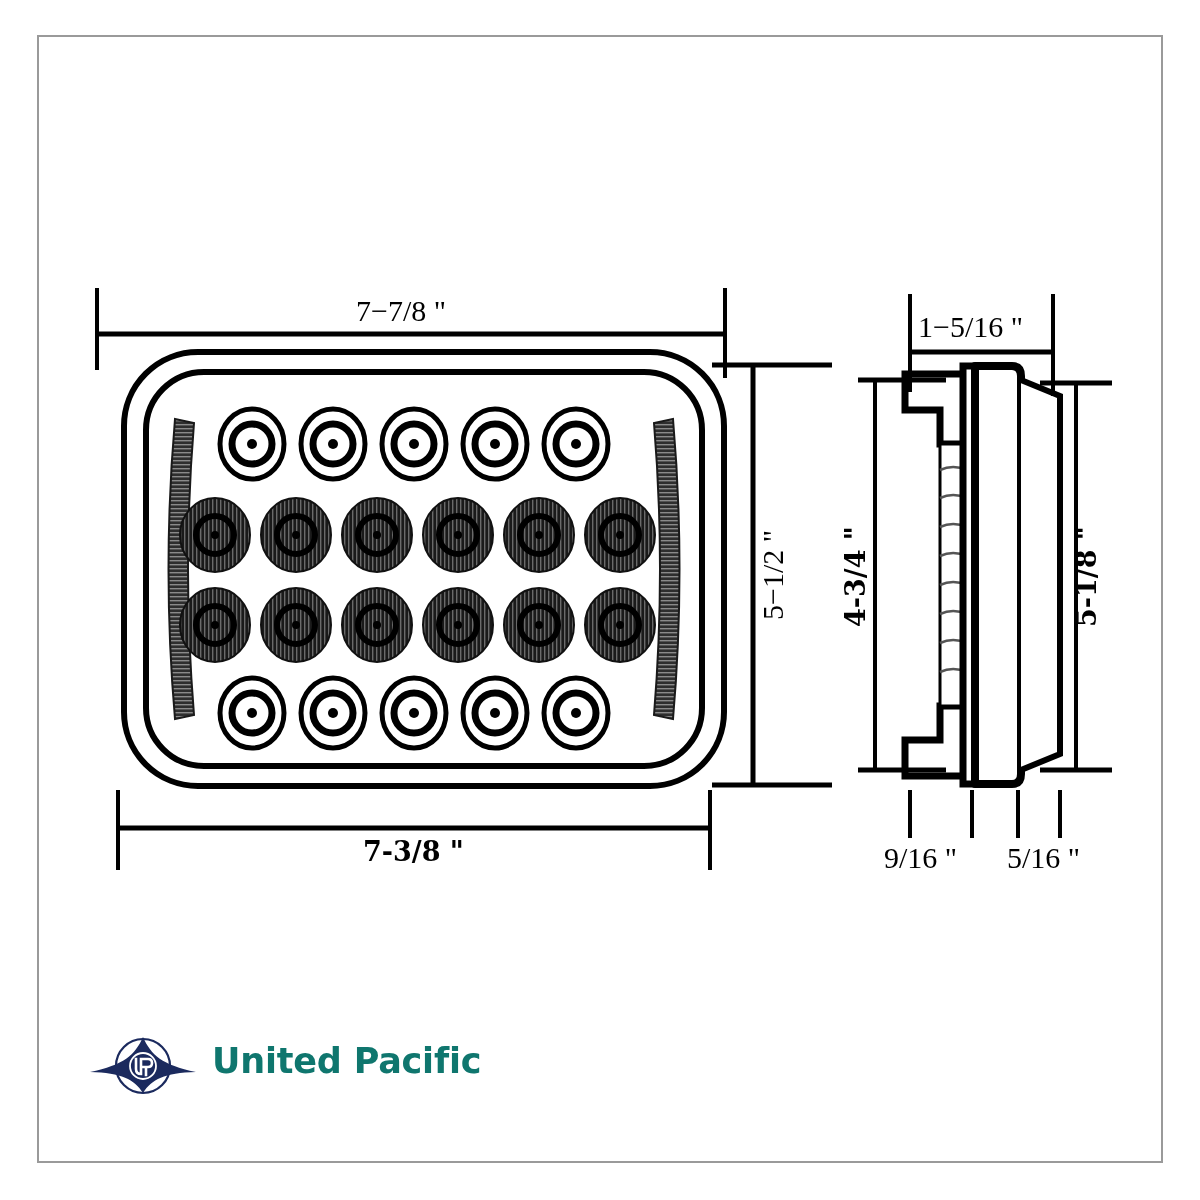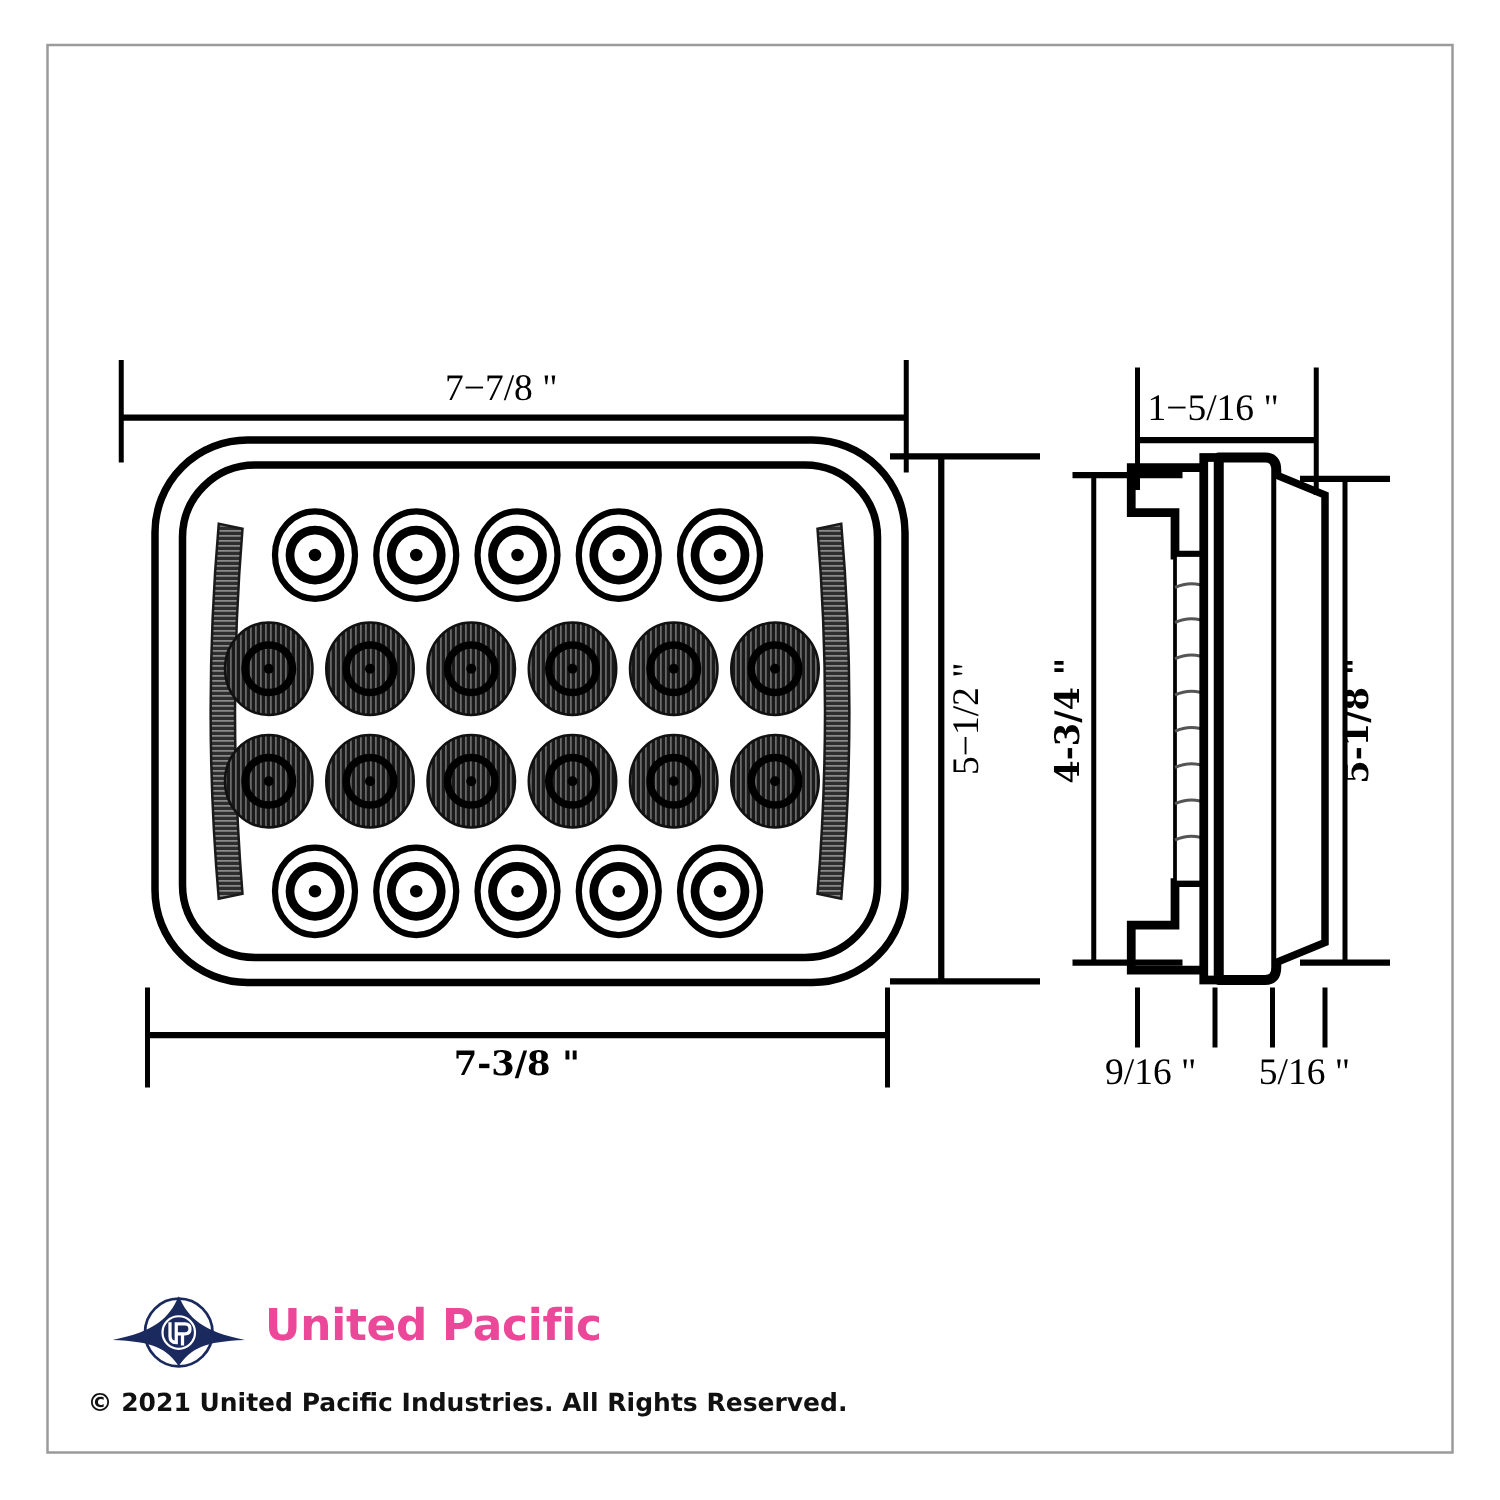--- a/index.html
+++ b/index.html
@@ -70,21 +70,21 @@
     width: 110px;
     height: 62px;
   }
   #logo-wordmark {
     position: absolute;
     left: 142px;
     top: 6px;
     font-family: "DejaVu Sans", sans-serif;
     font-weight: 700;
     font-size: 35px;
-    color: #ec4899;
+    color: #0f766e;
     letter-spacing: -0.2px;
   }
   #copyright {
     position: absolute;
     left: 0px;
     top: 75px;
     font-family: "DejaVu Sans", sans-serif;
     font-weight: 700;
     font-size: 20px;
     color: #111111;
@@ -324,16 +324,15 @@
 
   <div id="logo-block">
     <svg id="logo-mark" viewBox="0 0 110 62">
       <circle cx="55" cy="31" r="27" fill="none" stroke="#1b2a5e" stroke-width="2.2"></circle>
       <path d="M 55 2 C 47 20 36 30 2 37 C 34 38 46 44 55 58 C 64 44 76 38 108 37 C 74 30 63 20 55 2 Z" fill="#1b2a5e"></path>
       <circle cx="55" cy="31" r="15.5" fill="#1b2a5e"></circle>
       <circle cx="55" cy="31" r="13" fill="none" stroke="#ffffff" stroke-width="1.8"></circle>
       <path d="M 48 24 L 48 34 Q 48 39 53 39 L 53 24 M 53 24 L 60 24 Q 64 24 64 28 Q 64 32 60 32 L 55 32 M 58 32 L 58 40" fill="none" stroke="#ffffff" stroke-width="2.6" stroke-linecap="square"></path>
     </svg>
     <div id="logo-wordmark">United Pacific</div>
-    <div id="copyright">© 2021 United Pacific Industries. All Rights Reserved.</div>
   </div>
 
 </div>
 
 </body></html>

